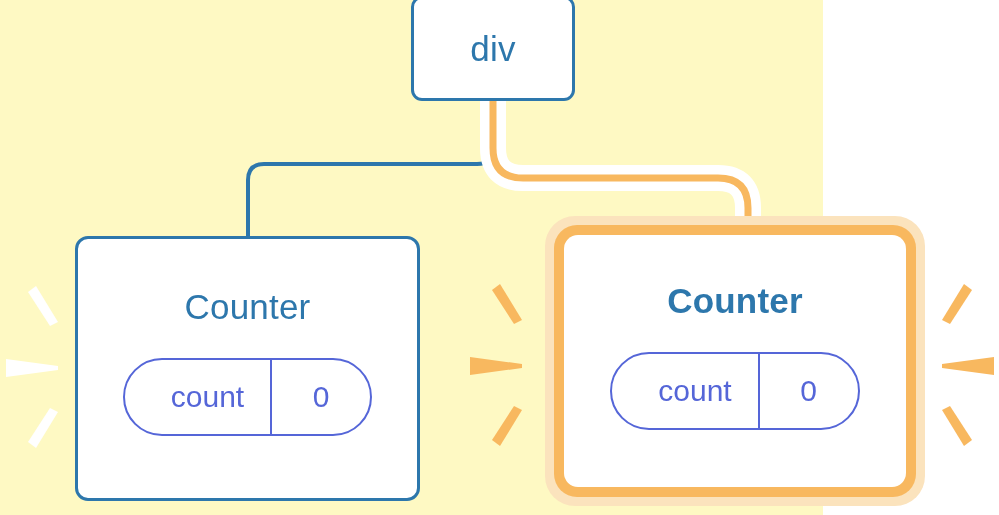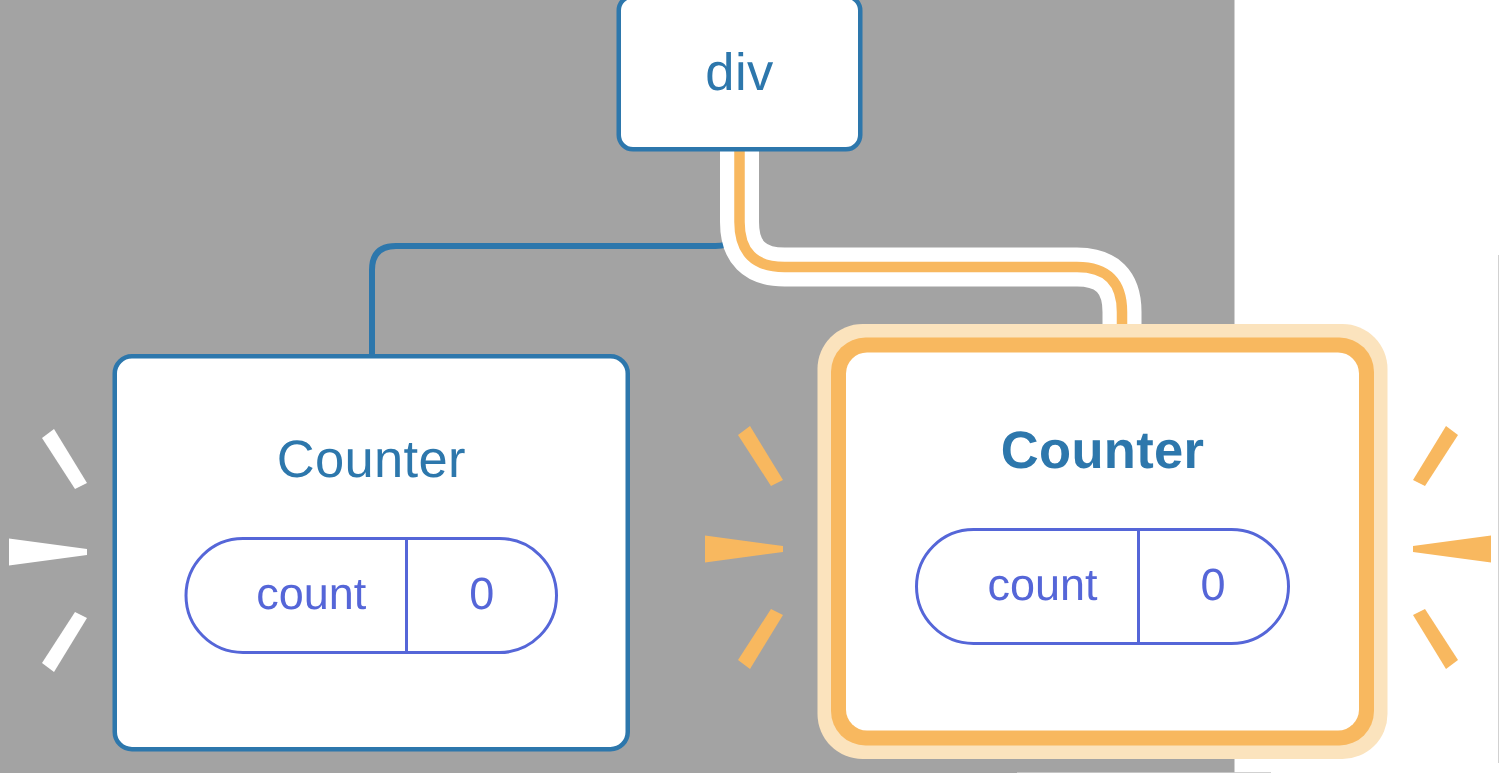--- a/index.html
+++ b/index.html
@@ -10,21 +10,21 @@
   body {
     width: 999px;
     height: 515px;
     overflow: hidden;
     font-family: "Liberation Sans", sans-serif;
   }
   #stage {
     position: relative;
     width: 823px;
     height: 515px;
-    background: #a3a3a3;
+    background: #fef9c3;
   }
   #wires {
     position: absolute;
     left: 0;
     top: 0;
     width: 999px;
     height: 515px;
   }
 
   .node {

